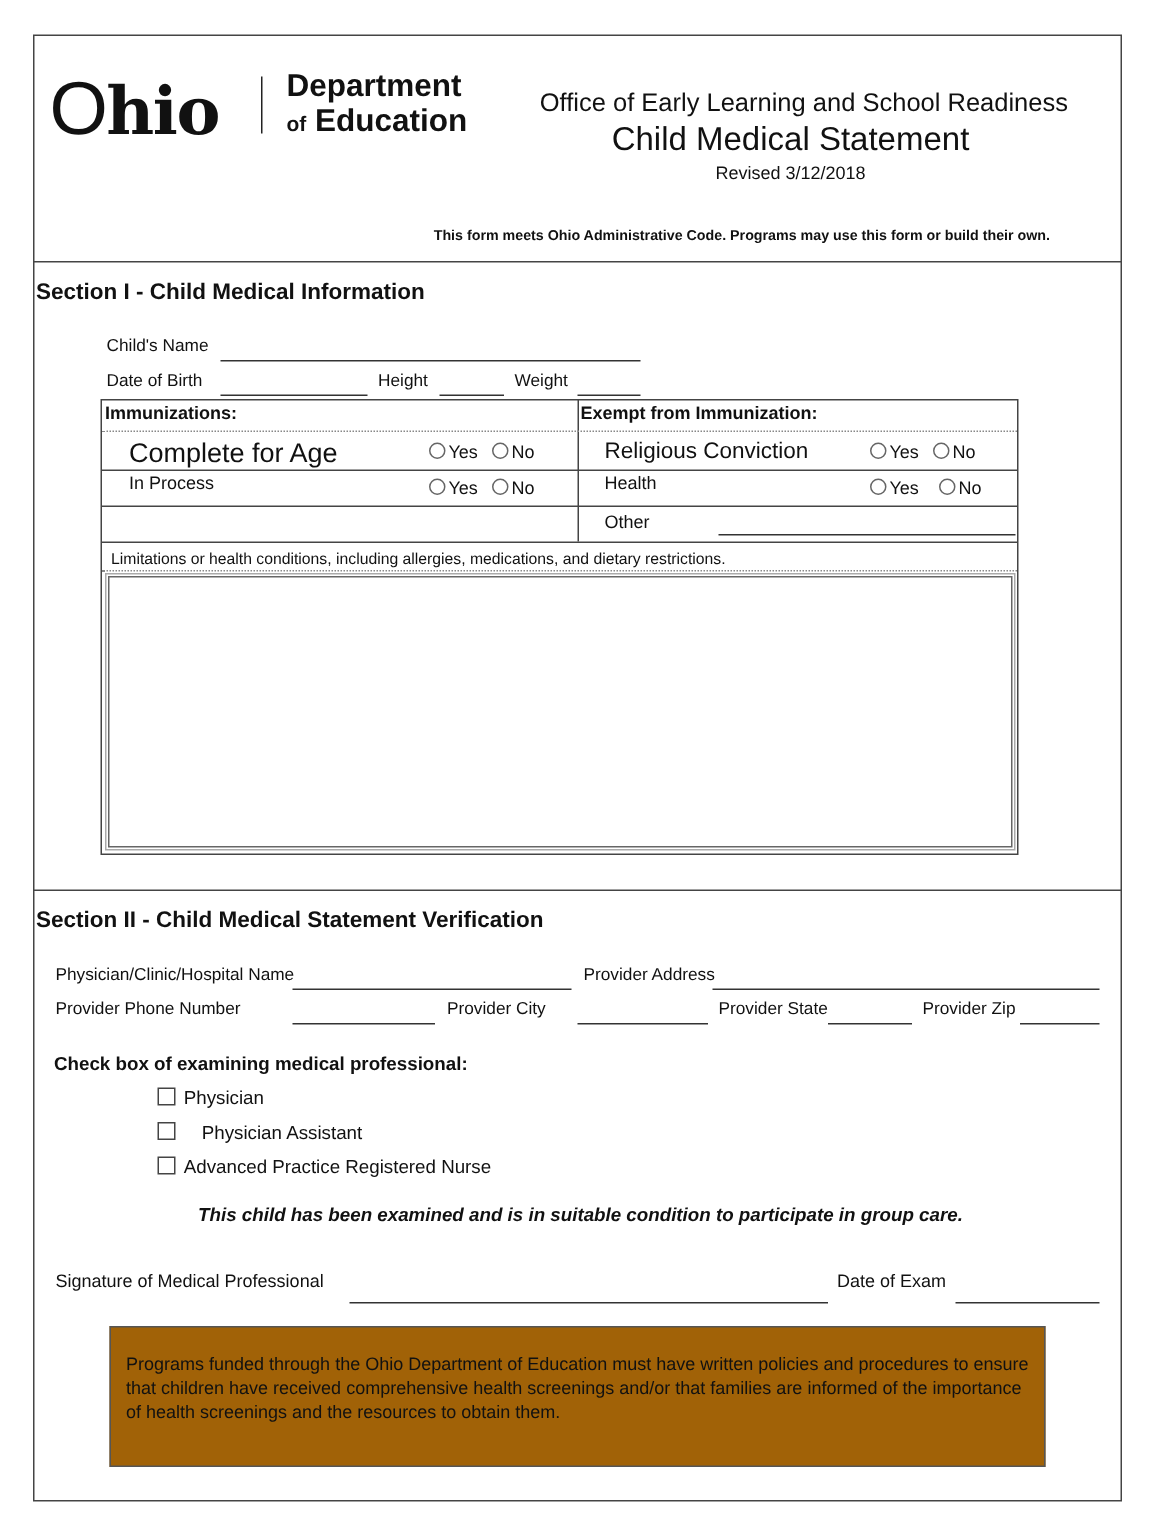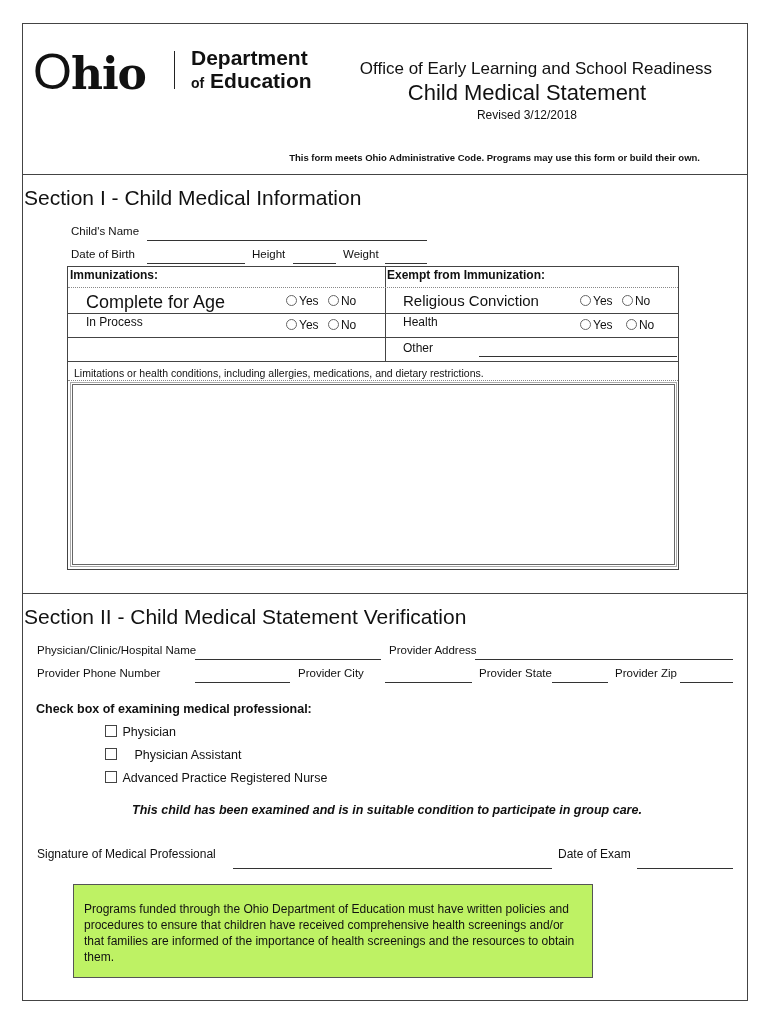--- a/index.html
+++ b/index.html
@@ -10,28 +10,28 @@
   .hsep { left: 22px; width: 726px; height: 0; border-top: 1px solid #444; }
   .logo-ohio { left: 33px; top: 45px; font-family: "DejaVu Serif", serif; font-weight: bold; font-size: 44px; letter-spacing: -1px; line-height: 54px; }
   .logo-ohio .o { font-family: "Liberation Sans", sans-serif; font-weight: normal; font-size: 50px; }
   .logo-bar { left: 174px; top: 51px; width: 1px; height: 38px; background: #222; }
   .logo-dept { left: 191px; top: 46px; font-weight: bold; font-size: 21px; line-height: 23px; }
   .logo-dept .of { font-size: 14px; }
   .office { left: 342px; top: 59px; width: 370px; text-align: right; font-size: 17px; }
   .title { left: 342px; top: 80px; width: 370px; text-align: center; font-weight: normal; font-size: 22px; }
   .revised { left: 342px; top: 108px; width: 370px; text-align: center; font-size: 12px; }
   .notice { left: 22px; top: 152px; width: 636px; text-align: right; font-weight: bold; font-size: 9.5px; margin-left: 42px; }
-  .section-title { font-weight: normal; font-size: 21px; text-align: right; }
+  .section-title { font-weight: bold; font-size: 15px; text-align: right; }
   .lbl { font-size: 11.5px; text-align: right; }
   .uline { height: 0; border-top: 1px solid #333; }
   .box { border: 1px solid #444; }
   .radio { display: inline-block; width: 11px; height: 11px; border: 1px solid #666; border-radius: 50%; vertical-align: -1px; margin-right: 2px; }
   .cb { display: inline-block; width: 12px; height: 12px; border: 1px solid #444; vertical-align: -1px; }
   .textarea { border: 1px solid #666; outline: 1px solid #aaa; outline-offset: 1px; }
-  .gray-box { left: 73px; top: 884px; width: 520px; height: 94px; background: #bef264; border: 1px solid #555; padding: 16px 10px 0 10px; font-size: 12px; line-height: 16px; }
+  .gray-box { left: 73px; top: 884px; width: 624px; height: 94px; background: #a16207; border: 1px solid #555; padding: 16px 10px 0 10px; font-size: 12px; line-height: 16px; }
   .italic-statement { font-weight: bold; font-style: italic; font-size: 12.5px; }
 </style>
 </head>
 <body>
 
 <div class="abs frame"></div>
 
 <div class="abs logo-ohio"><span class="o">O</span><span>hio</span></div>
 <div class="abs logo-bar"></div>
 <div class="abs logo-dept">

